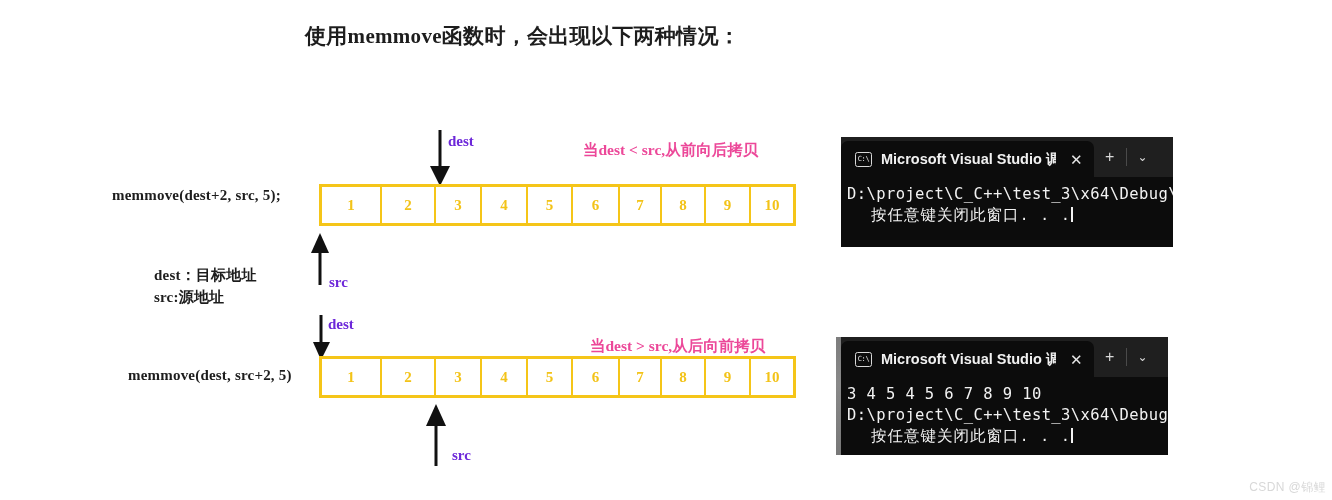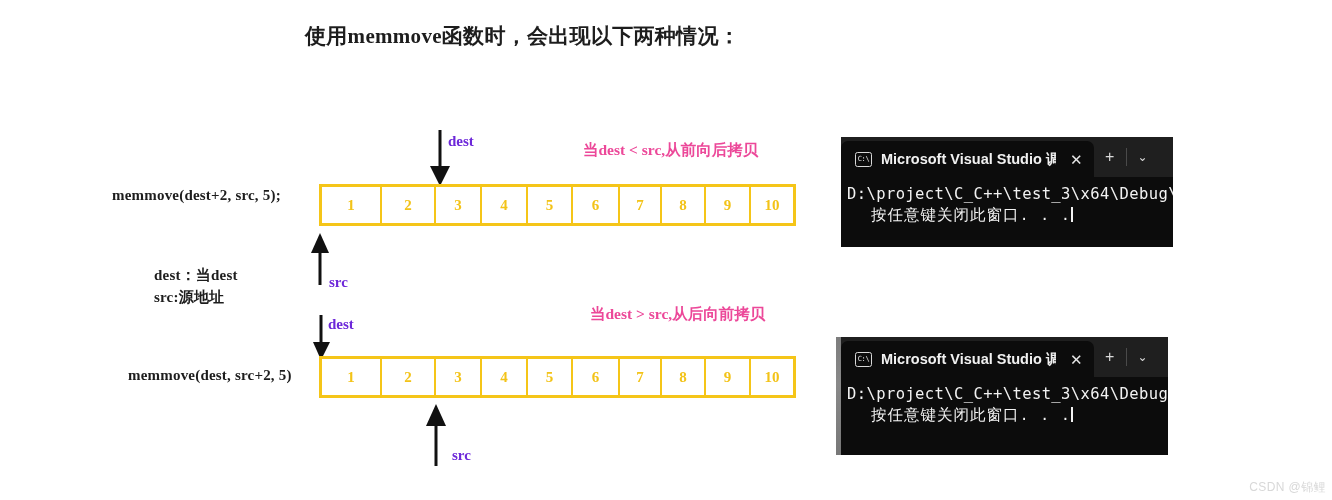--- a/index.html
+++ b/index.html
@@ -234,32 +234,32 @@
 </div>
 
 <div class="arrow" style="left:307px; top:233px;">
   <svg width="30" height="52" viewBox="0 0 30 52">
     <line x1="13" y1="52" x2="13" y2="9" stroke="#111111" stroke-width="3"></line>
     <polygon points="13,0 4,20 22,20" fill="#111111"></polygon>
   </svg>
 </div>
 <div class="ptr-label" style="left:329px; top:274px;">src</div>
 
-<div class="mono-label" style="left:154px; top:266px;">dest：当dest</div>
+<div class="mono-label" style="left:154px; top:266px;">dest：目标地址</div>
 <div class="mono-label" style="left:154px; top:288px;">src:源地址</div>
 
 <div class="arrow" style="left:310px; top:315px;">
   <svg width="30" height="45" viewBox="0 0 30 45">
     <line x1="11" y1="0" x2="11" y2="36" stroke="#111111" stroke-width="3"></line>
     <polygon points="11,45 3,27 20,27" fill="#111111"></polygon>
   </svg>
 </div>
 <div class="ptr-label" style="left:328px; top:316px;">dest</div>
 
-<div class="note-label" style="left:590px; top:304px;">当dest &gt; src,从后向前拷贝</div>
+<div class="note-label" style="left:590px; top:336px;">当dest &gt; src,从后向前拷贝</div>
 
 <div class="mono-label" style="left:128px; top:367px;">memmove(dest, src+2, 5)</div>
 
 <div class="array" style="left:319px; top:356px; width:477px; height:42px;">
   <div class="cell" style="width:60px;">1</div>
   <div class="cell" style="width:54px;">2</div>
   <div class="cell" style="width:46px;">3</div>
   <div class="cell" style="width:46px;">4</div>
   <div class="cell" style="width:45px;">5</div>
   <div class="cell" style="width:47px;">6</div>
@@ -304,18 +304,19 @@
           <span>C:\</span>
         </span>
       <span class="tab-title">Microsoft Visual Studio 调试控</span>
       <span class="tab-close">✕</span>
     </div>
     <div class="tb-btn">+</div>
     <div class="tb-sep"></div>
     <div class="tb-btn small">⌄</div>
   </div>
   <div class="console-body" style="padding-left:11px;">
+    <div>3 4 5 4 5 6 7 8 9 10</div>
     <div>D:\project\C_C++\test_3\x64\Debug\</div>
     <div><span class="cn">按任意键关闭此窗口. . .</span><span class="caret"></span></div>
   </div>
 </div>
 
 <div id="watermark">CSDN @锦鲤</div>
 
 </body></html>

